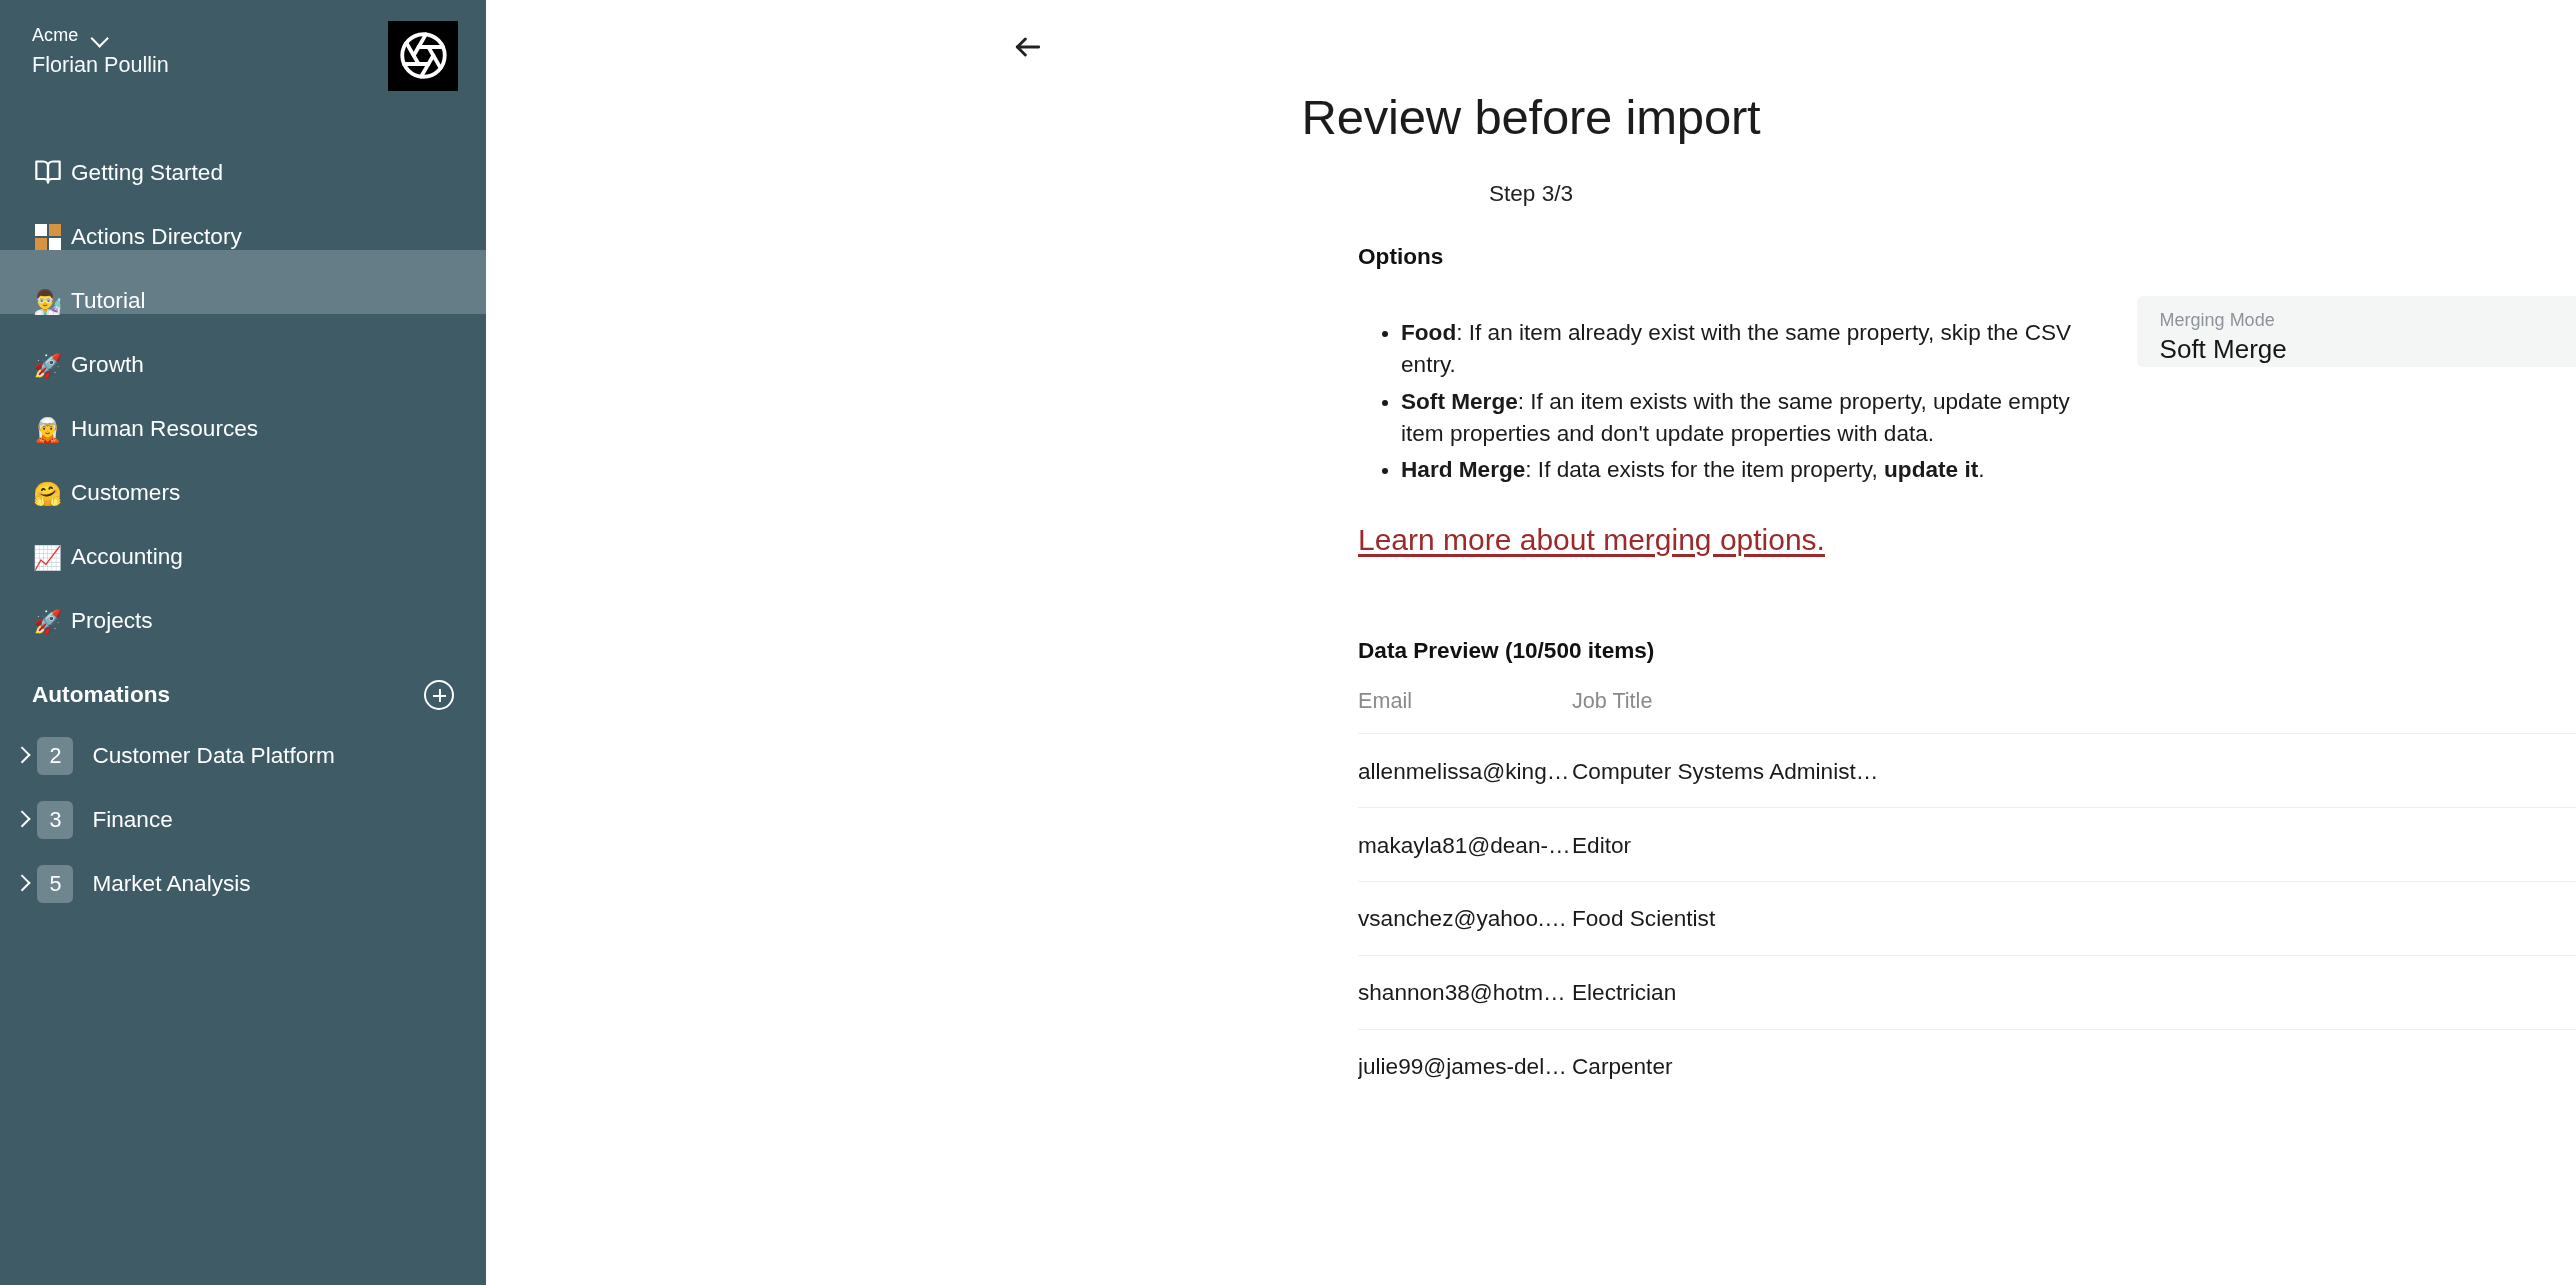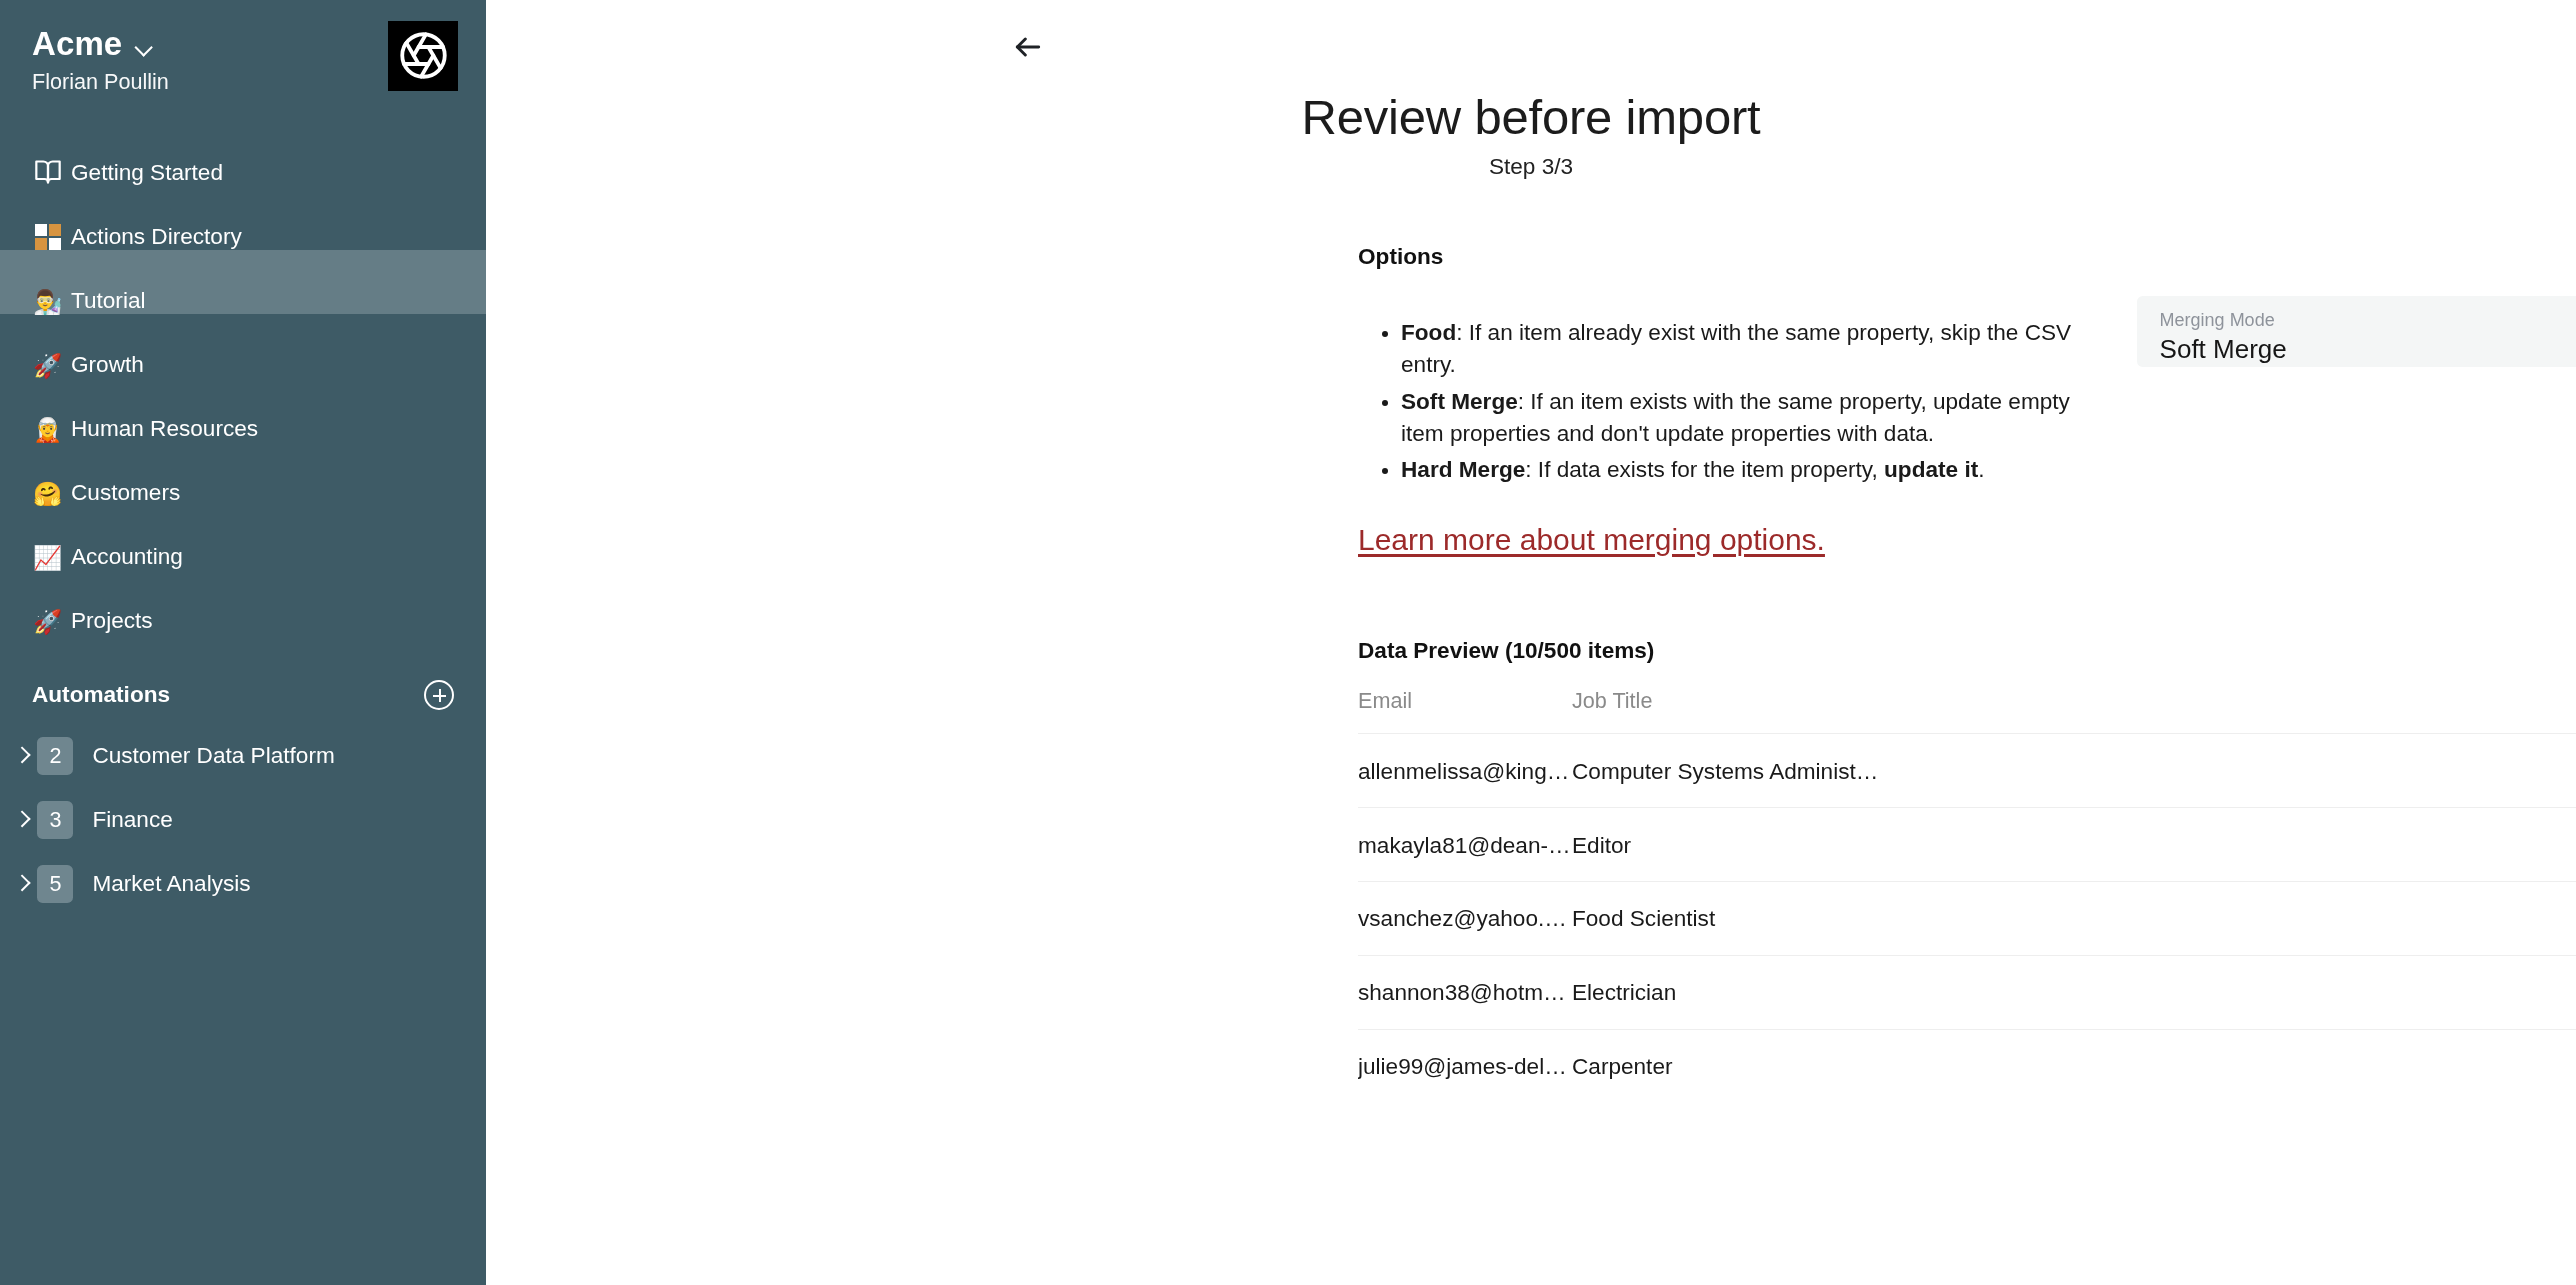--- a/index.html
+++ b/index.html
@@ -25,21 +25,21 @@
   }
   .ws-header {
     display: flex;
     align-items: flex-start;
     justify-content: space-between;
     padding: 20.7px 28px 0 32px;
     height: 122px;
   }
   .ws-meta { padding-top: 5.6px; }
   .ws-title-row { display: flex; align-items: center; gap: 13px; }
-  .ws-name { font-size: 33px; font-weight: bold; letter-spacing: 0.1px; line-height: 1.1; }
+  .ws-name { font-size: 18px; font-weight: normal; letter-spacing: 0.1px; line-height: 1.1; }
   .chev-down {
     width: 19px; height: 19px; display: inline-block; position: relative; top: 2.8px;
   }
   .chev-down::before {
     content: ""; position: absolute; left: 1.9px; top: 2.8px;
     width: 11.3px; height: 11.3px;
     border-right: 2.4px solid #ffffff; border-bottom: 2.4px solid #ffffff;
     transform: rotate(45deg);
   }
   .ws-user { font-size: 21.6px; margin-top: 6px; color: #ffffff; opacity: .96; }
@@ -107,21 +107,21 @@
     display: flex; align-items: center; justify-content: center;
     cursor: pointer;
   }
   .back-arrow { width: 32px; height: 32px; display:block; }
 
   .page-title {
     text-align: center; font-size: 49px; font-weight: 400; color: #1c1c1c;
     margin-top: 89px; letter-spacing: -0.2px;
   }
   .page-sub {
-    text-align: center; font-size: 22.6px; color: #222222; margin-top: 9px;
+    text-align: center; font-size: 22.6px; color: #222222; margin-top: 36px;
   }
 
   .content {
     position: absolute; left: 872px; top: 244px; width: 1320px;
   }
   .opts-title { font-size: 22.6px; font-weight: bold; color: #111111; }
   .split { display: flex; gap: 36px; align-items: flex-start; margin-top: 26px; }
   .desc-col { width: 743px; flex: 0 0 743px; }
   .desc-p { font-size: 22.6px; line-height: 1.42; color: #1a1a1a; }
   .desc-list { margin-top: 20.7px; padding-left: 43px; }

